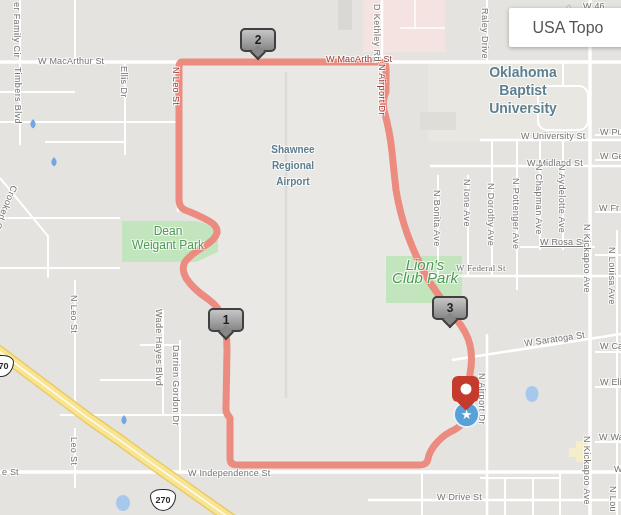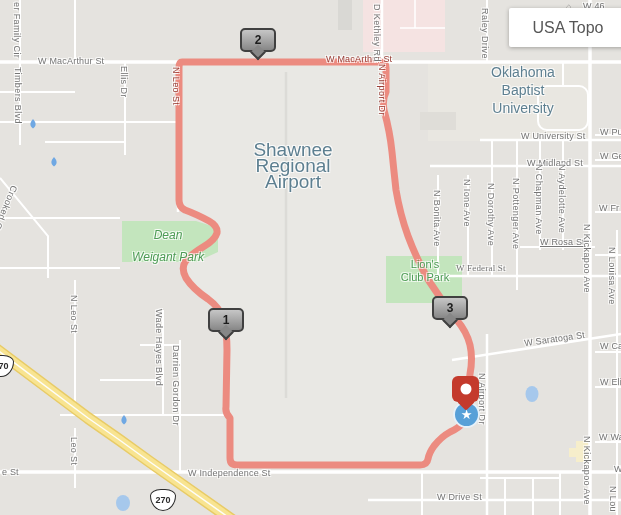--- a/index.html
+++ b/index.html
@@ -7,21 +7,21 @@
        font-family:"Liberation Sans", sans-serif;}
   #map svg{position:absolute;left:0;top:0;z-index:1;}
   .lbl{position:absolute;z-index:10;font-size:9px;color:#757575;white-space:nowrap;letter-spacing:.2px;
        text-shadow:-1px -1px 0 rgba(255,255,255,.85),1px -1px 0 rgba(255,255,255,.85),
                    -1px 1px 0 rgba(255,255,255,.85),1px 1px 0 rgba(255,255,255,.85);}
   .vlbl{position:absolute;z-index:10;font-size:9px;color:#757575;letter-spacing:.4px;white-space:nowrap;
         writing-mode:vertical-rl;text-orientation:mixed;
         text-shadow:-1px -1px 0 rgba(255,255,255,.85),1px -1px 0 rgba(255,255,255,.85),
                     -1px 1px 0 rgba(255,255,255,.85),1px 1px 0 rgba(255,255,255,.85);}
   .onroute{color:#9a4038;}
-  .place{position:absolute;z-index:11;white-space:pre-line;text-align:center;font-weight:normal;
+  .place{position:absolute;z-index:11;white-space:pre-line;text-align:center;font-weight:bold;
          text-shadow:-1px -1px 0 rgba(255,255,255,.7),1px -1px 0 rgba(255,255,255,.7),
                      -1px 1px 0 rgba(255,255,255,.7),1px 1px 0 rgba(255,255,255,.7);}
   .blue-place{color:#5d7f90;}
   .green-place{color:#4d9b55;font-weight:normal;}
   .wpt{position:absolute;z-index:25;width:36px;height:24px;box-sizing:border-box;
        background:linear-gradient(180deg,#c6c6c6,#878787);border:2px solid #404040;border-radius:5px;
        color:#1c1c1c;font-size:12px;font-weight:bold;display:flex;align-items:center;justify-content:center;}
   .wpt::after{content:'';position:absolute;left:50%;bottom:-8px;transform:translateX(-50%) rotate(45deg);
        width:11px;height:11px;box-sizing:border-box;background:#878787;
        border-right:2px solid #404040;border-bottom:2px solid #404040;}
@@ -182,29 +182,29 @@
   <div class="vlbl" style="left:582px;top:224px;">N Kickapoo Ave</div>
   <div class="vlbl" style="left:607px;top:247px;">N Louisa Ave</div>
   <div class="vlbl" style="left:69px;top:295px;">N Leo St</div>
   <div class="vlbl" style="left:154px;top:309px;">Wade Hayes Blvd</div>
   <div class="vlbl" style="left:171px;top:345px;">Darrien Gordon Dr</div>
   <div class="vlbl" style="left:69px;top:437px;">Leo St</div>
   <div class="vlbl" style="left:477px;top:373px;">N Airport Dr</div>
   <div class="vlbl" style="left:582px;top:436px;">N Kickapoo Ave</div>
   <div class="vlbl" style="left:608px;top:486px;">N Lou</div>
 
-  <div class="place blue-place" style="left:240px;top:142px;width:106px;font-size:19px;line-height:16px;">Shawnee
+  <div class="place blue-place" style="left:240px;top:142px;width:106px;font-size:10px;line-height:16px;">Shawnee
 Regional
 Airport</div>
   <div class="place blue-place" style="left:470px;top:63px;width:106px;font-size:14px;line-height:18px;">Oklahoma
 Baptist
 University</div>
-  <div class="place green-place" style="left:120px;top:224px;width:96px;font-size:12px;line-height:22px;font-style:italic;">Dean
+  <div class="place green-place" style="left:120px;top:224px;width:96px;font-size:12px;line-height:14px;">Dean
 Weigant Park</div>
-  <div class="place green-place" style="left:386px;top:258px;width:78px;font-size:11px;line-height:13px;">Lion's
+  <div class="place green-place" style="left:386px;top:258px;width:78px;font-size:15px;line-height:13px;font-style:italic;">Lion's
 Club Park</div>
 
   <div class="wpt" style="left:240px;top:28px;">
     <span>2</span>
   </div>
   <div class="wpt" style="left:208px;top:308px;">
     <span>1</span>
   </div>
   <div class="wpt" style="left:432px;top:296px;">
     <span>3</span>

